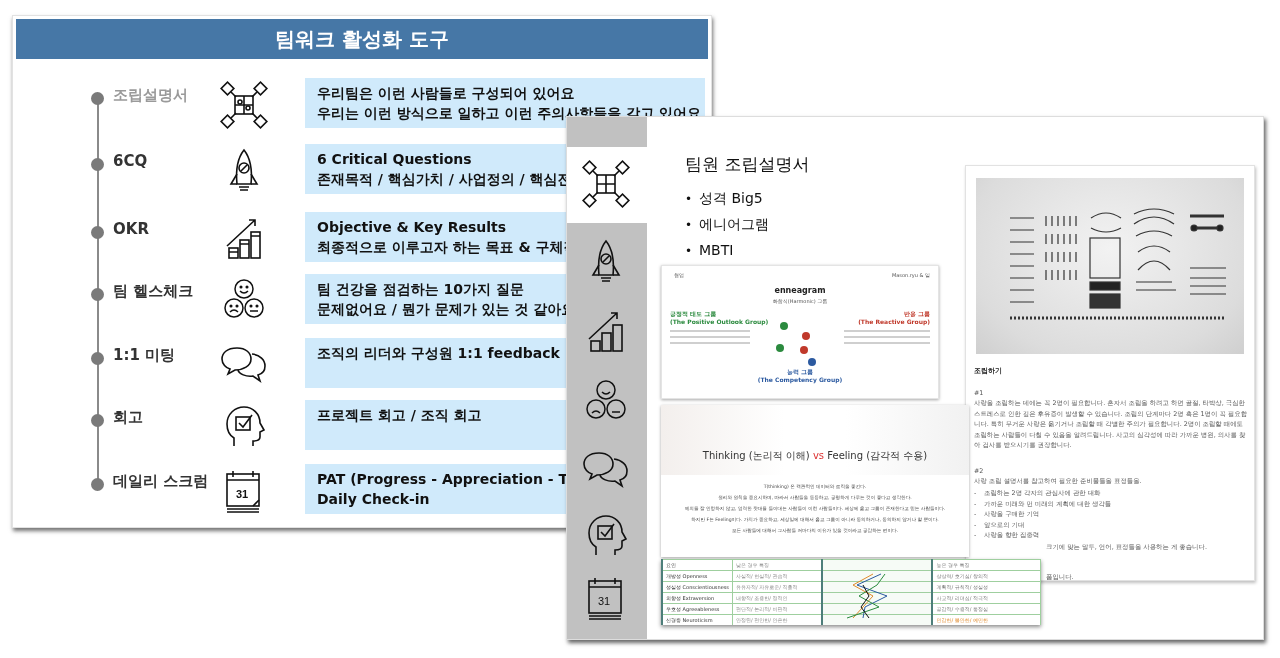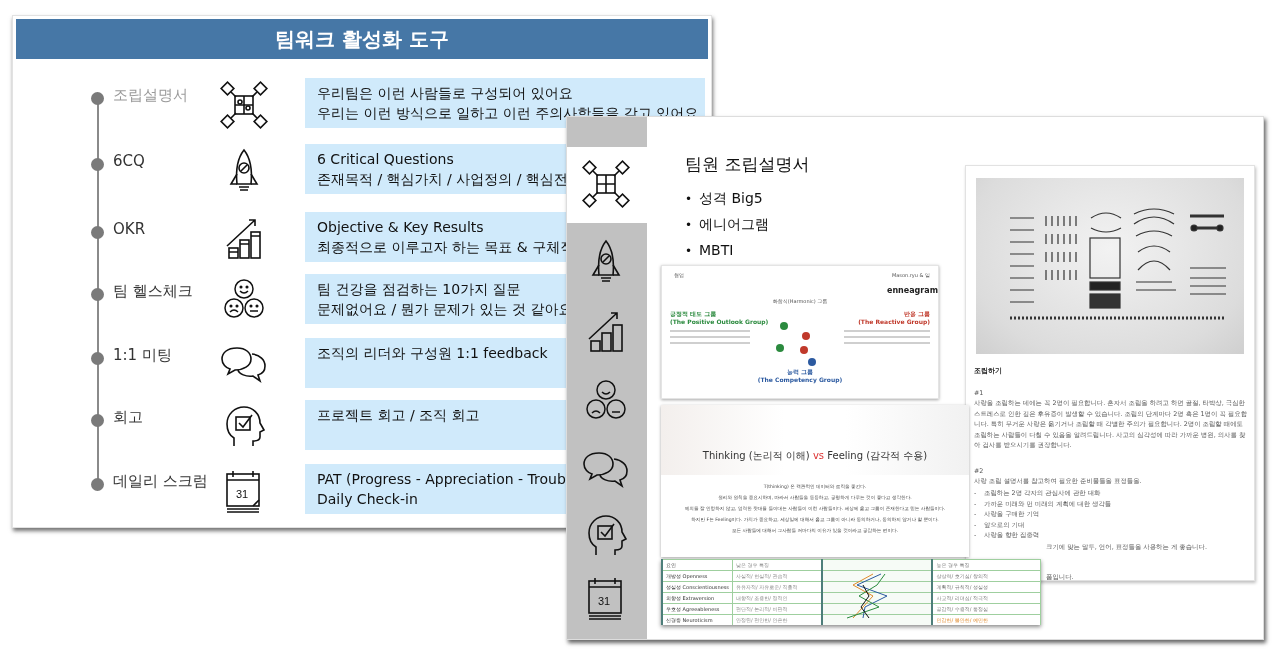--- a/index.html
+++ b/index.html
@@ -13,21 +13,21 @@
     box-shadow: 1px 3px 4px rgba(0,0,0,0.55);
   }
   .slide1 .header {
     position: absolute; left: 3px; top: 3px; right: 3px; height: 40px;
     background: #4677a6; color: #fff; text-align: center;
     font-size: 20px; font-weight: bold; line-height: 40px;
   }
   .timeline-line {
     position: absolute; left: 84px; top: 78px; width: 2px; height: 390px; background: #8a8a8a;
   }
-  .row { position: absolute; left: 0; width: 700px; height: 60px; }
+  .row { position: absolute; left: 0; width: 700px; height: 60px; font-weight: bold; }
   .row .dot {
     position: absolute; left: 78px; top: 6px; width: 13px; height: 13px;
     border-radius: 50%; background: #7a7a7a;
   }
   .row .label {
     position: absolute; left: 100px; top: 0; font-size: 15px; color: #333; white-space: nowrap;
   }
   .row .label.muted { color: #9a9a9a; }
   .row .icon {
     position: absolute; left: 206px; top: -6px; width: 50px; height: 50px;
@@ -56,21 +56,21 @@
   .s2-list { position: absolute; left: 118px; top: 68px; list-style: none; }
   .s2-list li { font-size: 14px; color: #111; height: 26px; line-height: 26px; }
   .s2-list li::before { content: "•"; display: inline-block; width: 14px; font-size: 12px; }
 
   
   .enn {
     position: absolute; left: 94px; top: 148px; width: 278px; height: 134px; background: #fff;
     border: 1px solid #e4e4e4; box-shadow: 0 1px 3px rgba(0,0,0,0.35); font-size: 5px; color: #666;
   }
   .enn .tiny { position: absolute; font-size: 5px; color: #555; }
-  .enn .ttl { position: absolute; left: 0; right: 0; top: 20px; text-align: right; font-size: 8px; font-weight: bold; color: #222; }
+  .enn .ttl { position: absolute; left: 0; right: 0; top: 20px; text-align: center; font-size: 8px; font-weight: bold; color: #222; }
   .enn .g { position: absolute; font-size: 6px; font-weight: bold; }
   .enn .green { color: #2b8a3e; } .enn .red { color: #c0392b; } .enn .blue { color: #2c5aa0; }
   .enn .bubble { position: absolute; width: 8px; height: 8px; border-radius: 50%; }
   .enn .line { position: absolute; height: 2px; background: #cfcfcf; }
 
   
   .mbti {
     position: absolute; left: 94px; top: 288px; width: 308px; height: 152px; background: #fff;
     box-shadow: 0 1px 3px rgba(0,0,0,0.35); overflow: hidden;
   }

